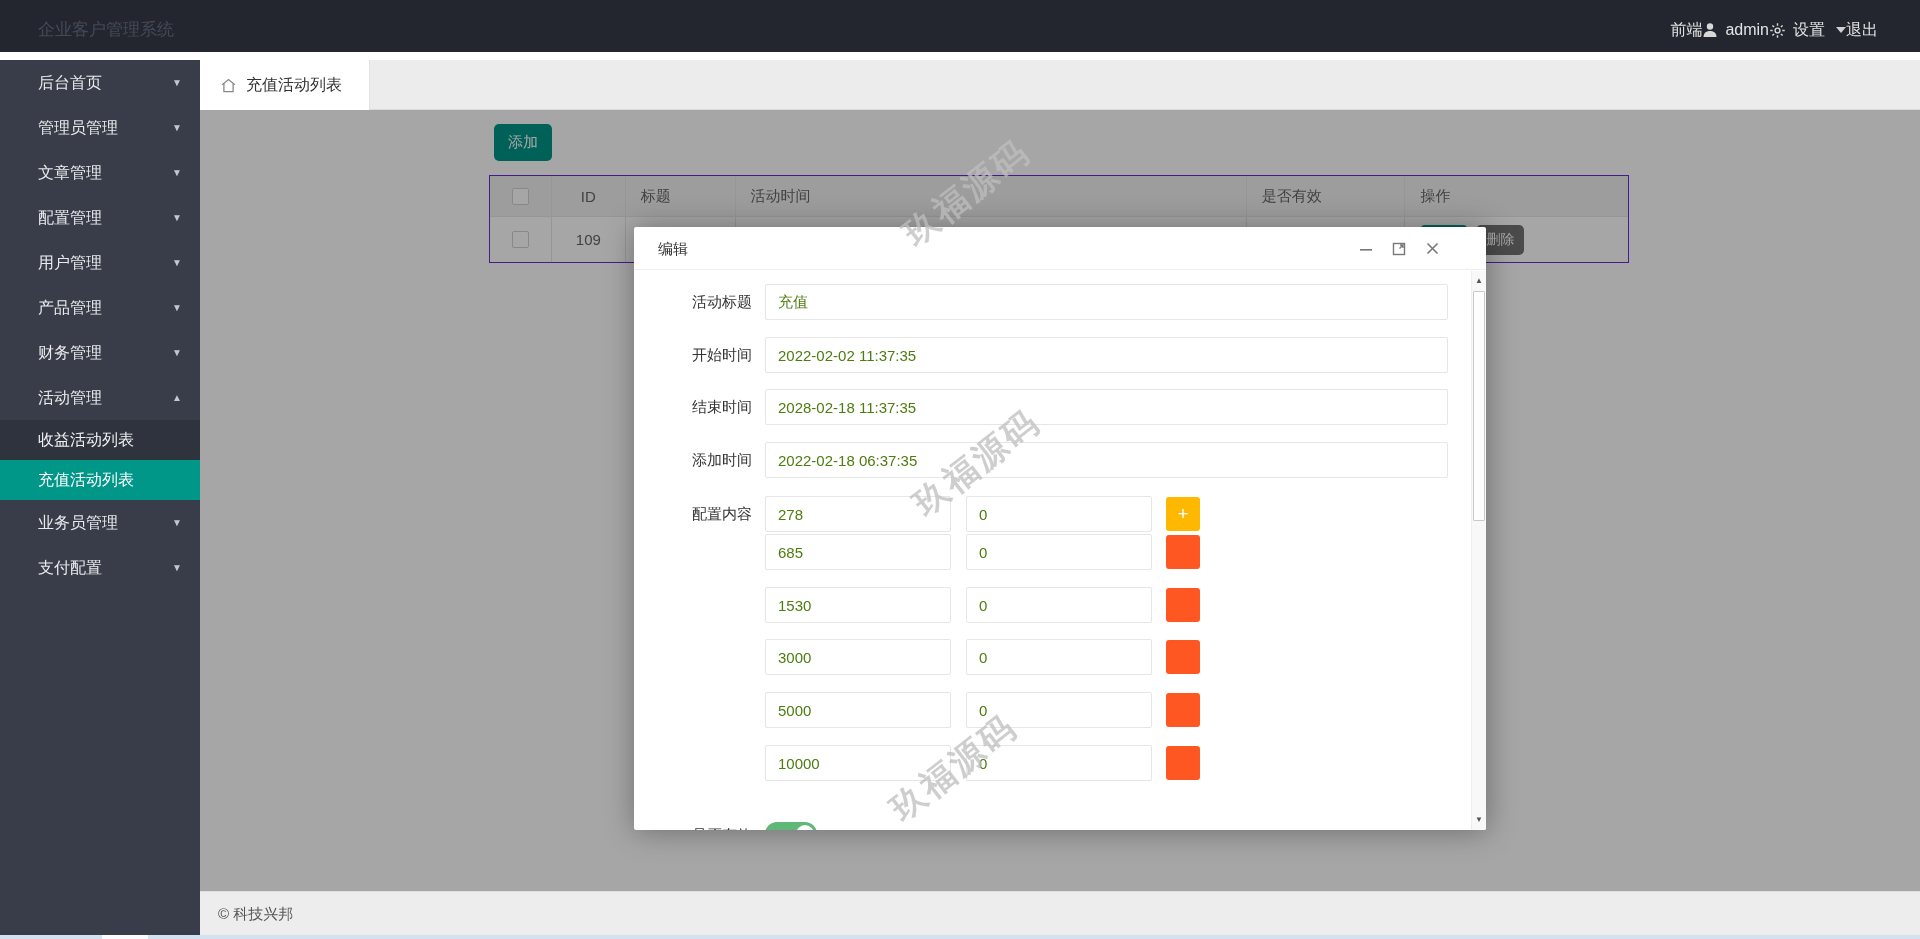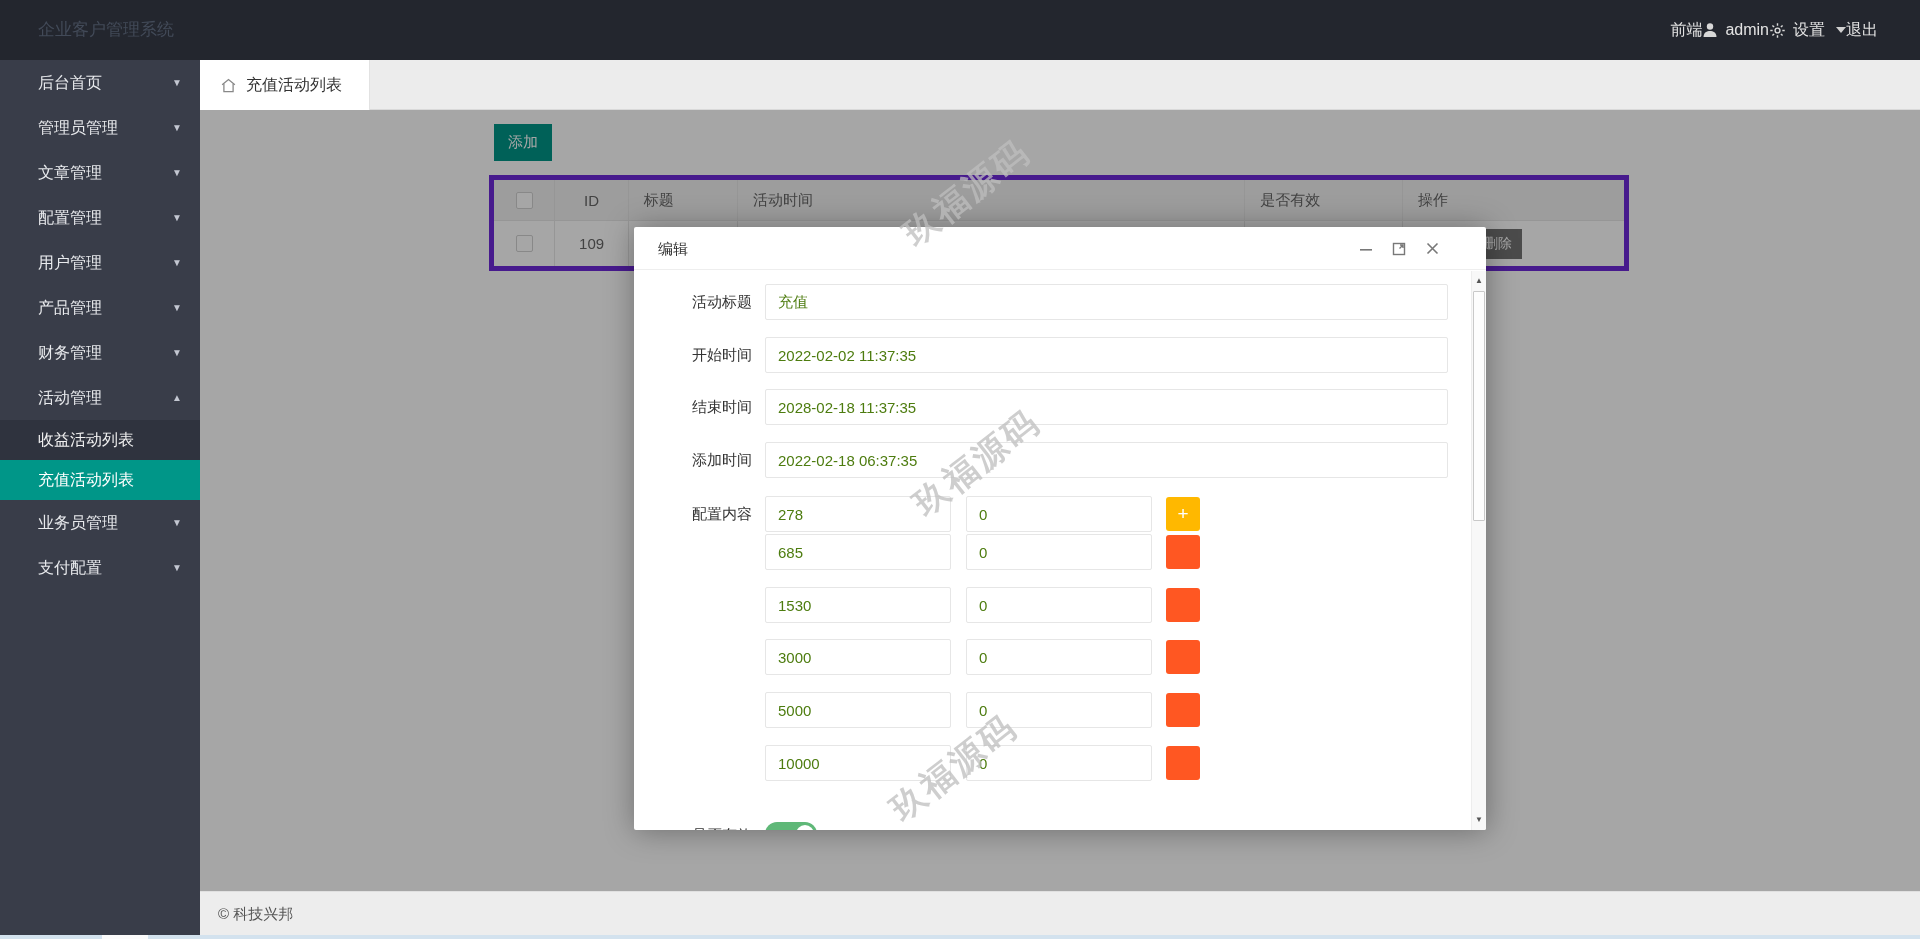--- a/index.html
+++ b/index.html
@@ -1,42 +1,42 @@
 <!DOCTYPE html>
 <html><head>
 <meta charset="utf-8">
 <style>
   * { margin:0; padding:0; box-sizing:border-box; }
   html,body { width:1920px; height:939px; overflow:hidden; }
   body { font-family:"Liberation Sans","DejaVu Sans",sans-serif; position:relative; background:#fff; font-size:15px; }
 
   
-  .topbar { position:absolute; left:0; top:0; width:1920px; height:60px; background:#23262E; z-index:40; }
+  .topbar { position:absolute; left:0; top:0; width:1920px; height:52px; background:#23262E; z-index:40; }
   .logo { position:absolute; left:38px; top:0; line-height:60px; font-size:17px; color:#424a58; }
   .topbar-right { position:absolute; right:42px; top:0; height:60px; display:flex; align-items:center; color:#e3e3e3; font-size:16px; }
   .tb-item { display:flex; align-items:center; gap:7px; cursor:pointer; white-space:nowrap; }
   .caret-down { display:inline-block; width:0; height:0; border-left:5px solid transparent; border-right:5px solid transparent; border-top:6px solid #d0d0d0; margin-left:4px; }
 
   
   .sidebar { position:absolute; left:0; top:60px; width:200px; height:875px; background:#393D49; z-index:35; }
   .side-item { position:relative; height:45px; line-height:45px; padding-left:38px; color:#e8eaed; font-size:16px; cursor:pointer; }
   .side-item .arrow { position:absolute; right:18px; top:0; font-size:10px; color:#c3c7d1; }
   .side-sub { height:40px; line-height:40px; background:#2F333E; padding-left:38px; color:#f0f0f0; font-size:16px; cursor:pointer; }
   .side-sub.active { background:#009688; color:#fff; }
 
   
   .tabbar { position:absolute; left:200px; top:60px; width:1720px; height:50px; background:#ECECEC; border-bottom:1px solid #d9d9d9; z-index:35; }
   .tab-active { position:absolute; left:0; top:0; width:170px; height:50px; background:#fff; display:flex; align-items:center; padding-left:20px; gap:9px; font-size:16px; color:#333; border-right:1px solid #e2e2e2; cursor:pointer; }
 
   
   .content { position:absolute; left:200px; top:110px; width:1720px; height:781px; background:#fff; z-index:1; }
-  .btn { border:none; border-radius:0; color:#fff; cursor:pointer; font-family:inherit; }
+  .btn { border:none; border-radius:5px; color:#fff; cursor:pointer; font-family:inherit; }
   .add-btn { position:absolute; left:294px; top:14px; width:58px; height:37px; background:#009688; font-size:15px; }
 
-  .table { position:absolute; left:289px; top:65px; width:1140px; border:5px solid #6d28d9; }
+  .table { position:absolute; left:289px; top:65px; width:1140px; border:1px solid #6d28d9; }
   .tr { display:flex; }
   .th,.td { border-right:1px solid #e6e6e6; display:flex; align-items:center; }
   .th:last-child,.td:last-child { border-right:none; }
   .thead .tr { background:#F2F2F2; height:40px; color:#666; }
   .tbody .tr { background:#fff; height:45px; color:#666; }
   .thead { border-bottom:1px solid #e6e6e6; }
   .c-check { width:62px; justify-content:center; }
   .c-id { width:74px; justify-content:center; }
   .c-title { width:110px; padding-left:15px; }
   .c-time { width:512px; padding-left:15px; }

